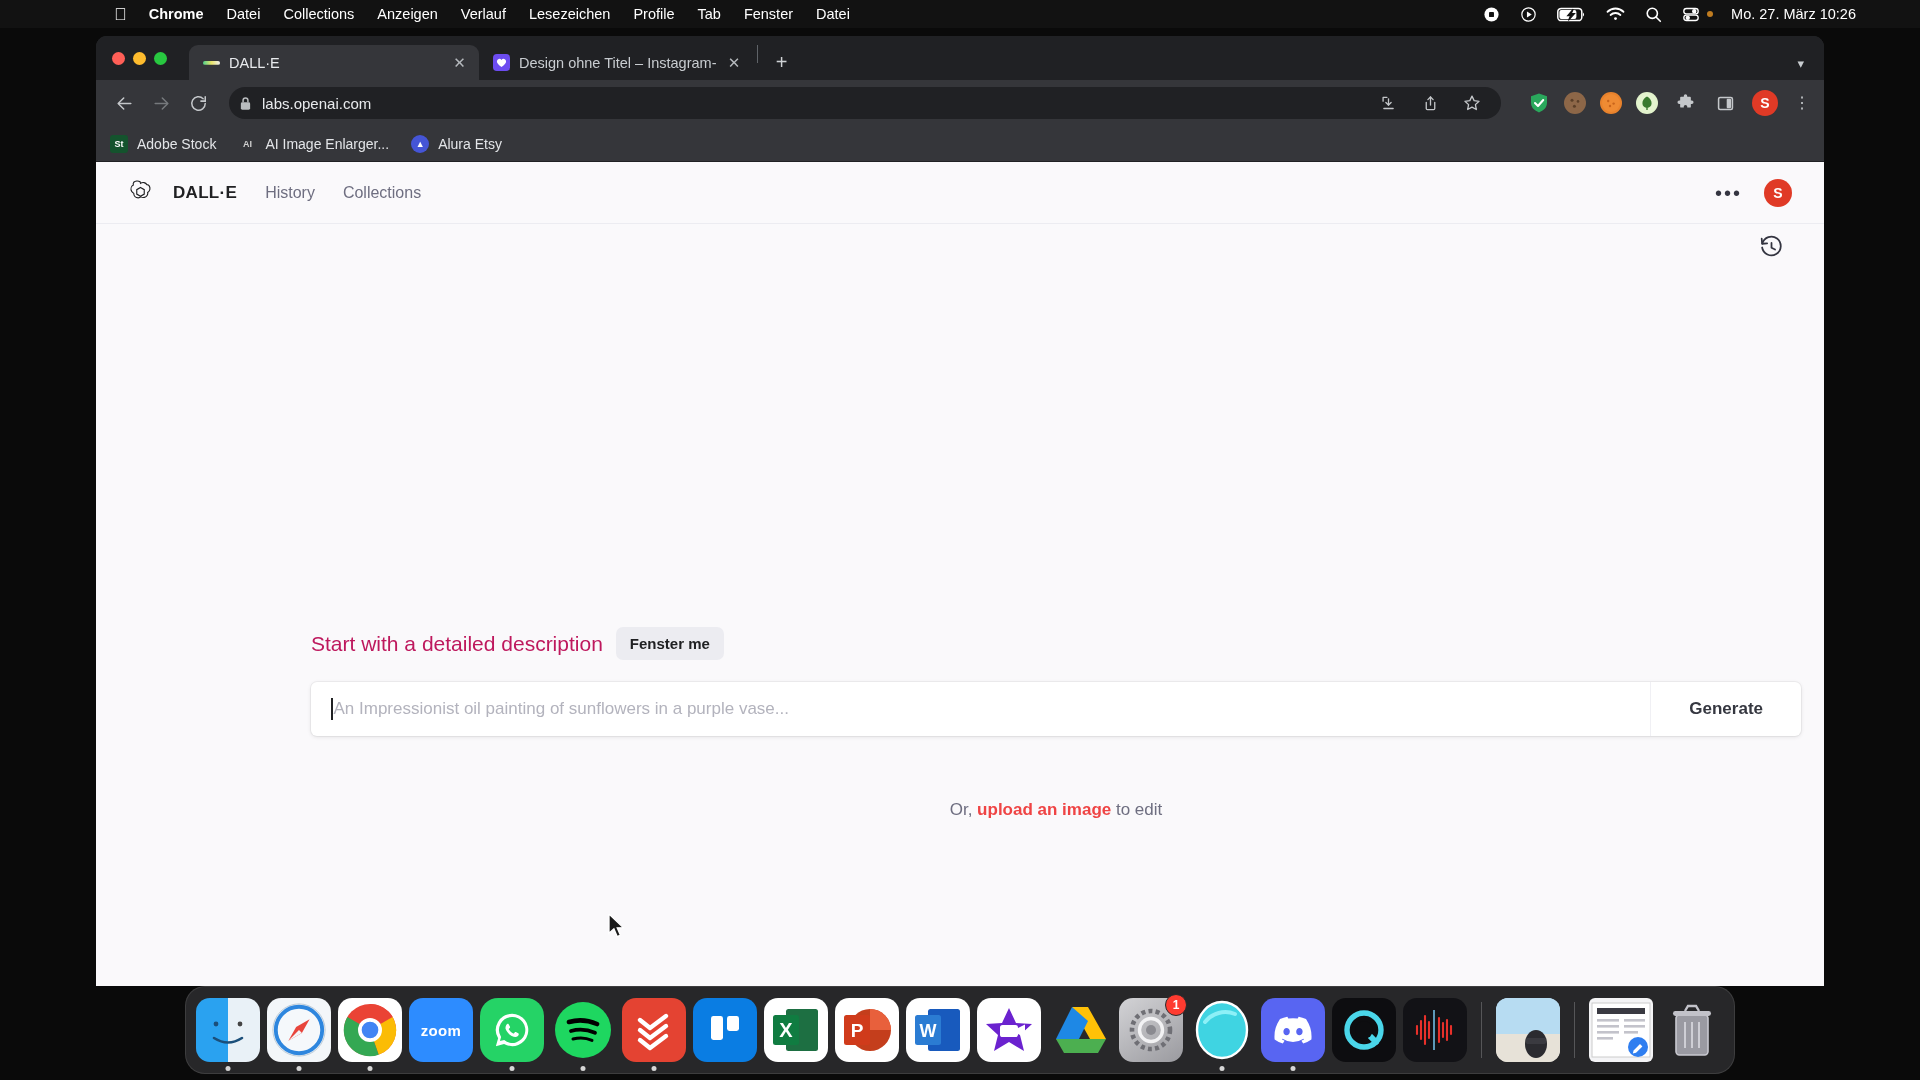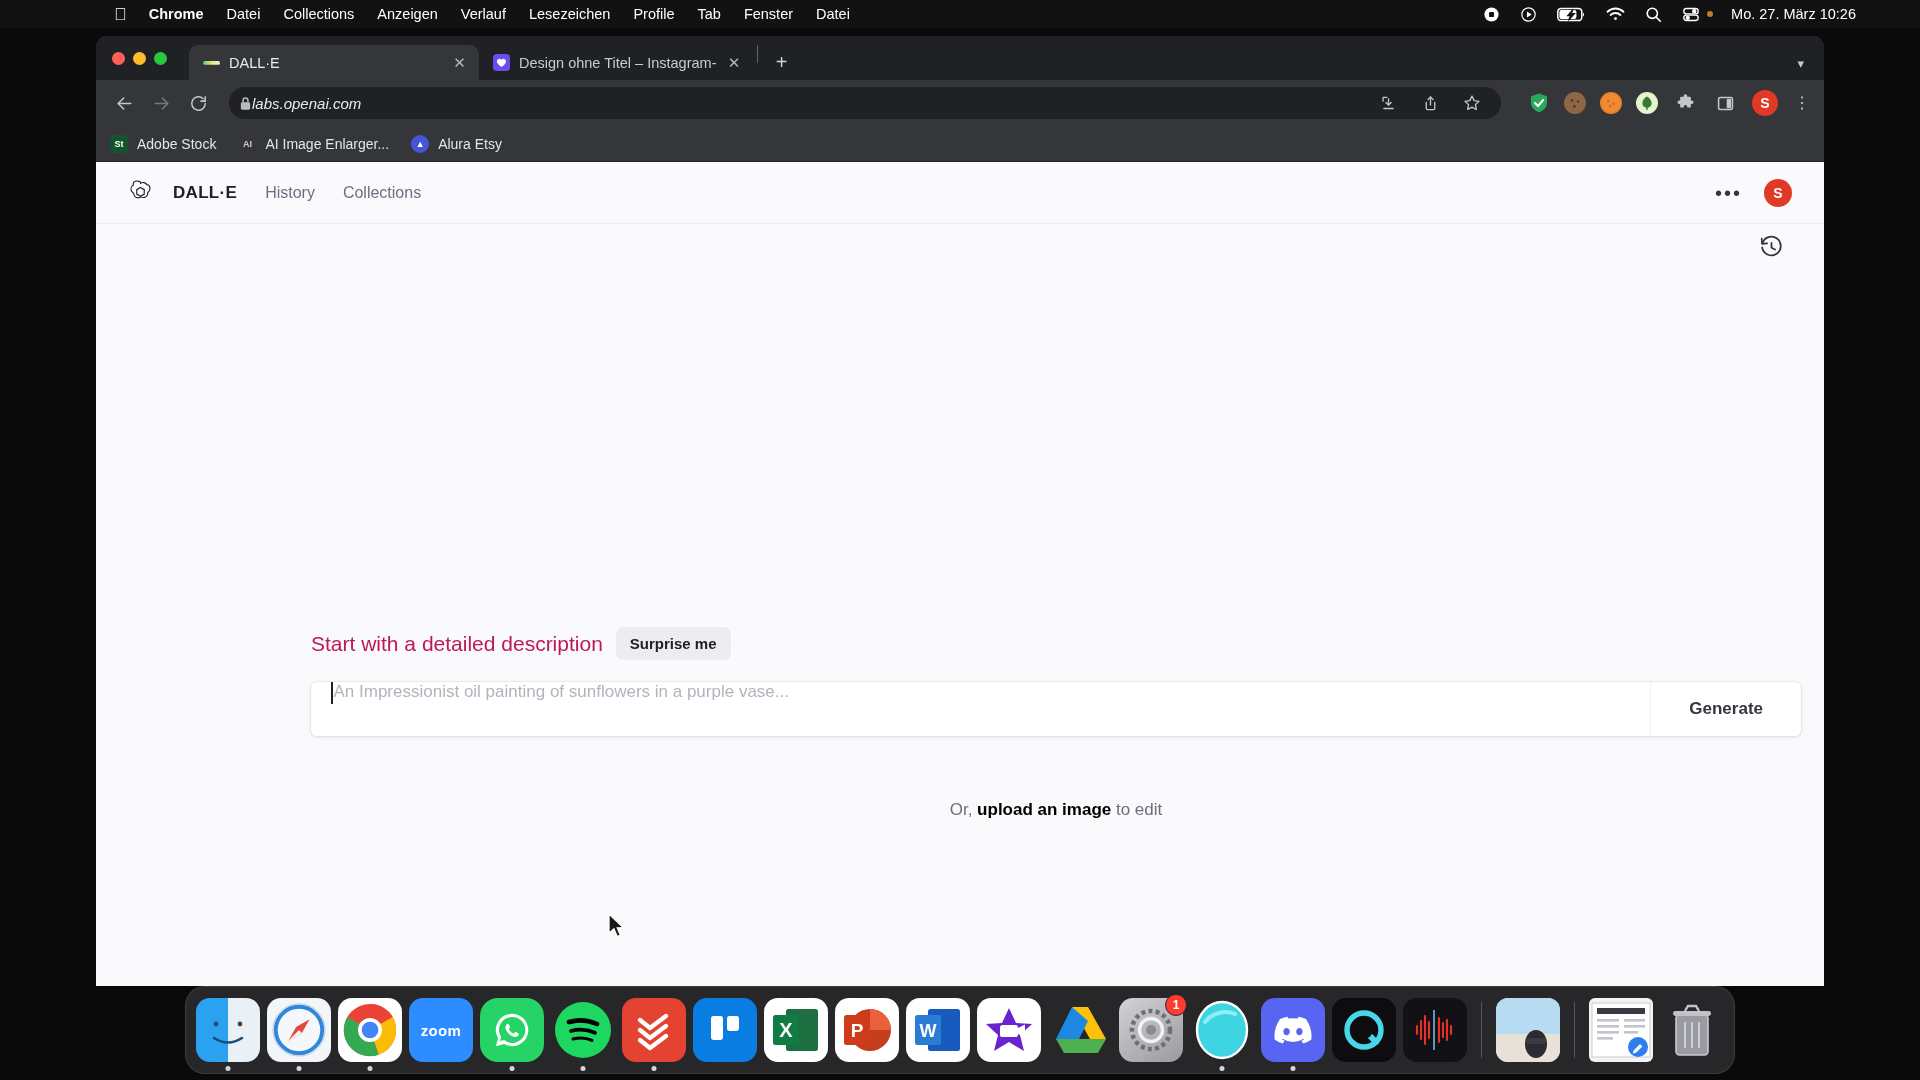--- a/index.html
+++ b/index.html
@@ -48,21 +48,21 @@
   .newtab { width:30px; height:30px; display:flex; align-items:center; justify-content:center;
             color:#cfd2d5; font-size:20px; margin:0 0 3px 6px; }
   .tabchevron { position:absolute; right:20px; bottom:9px; color:#c8ccd0; font-size:13px; }
 
   
   #toolbar { height:46px; background:#35363a; display:flex; align-items:center; padding:0 12px; gap:5px; }
   .navbtn { width:32px; height:32px; display:flex; align-items:center; justify-content:center; color:#c4c7ca; }
   .navbtn.dim { color:#76797c; }
   #omnibox {
     flex:1; height:32px; background:#202124; border-radius:16px;
-    display:flex; align-items:center; padding:12px 10px; margin:0 8px 0 10px; font-style:italic;
+    display:flex; align-items:center; padding:12px 10px; margin:0 8px 0 10px; gap:10px;
   }
   #omnibox .lock { color:#b9bcbf; display:flex; align-items:center; }
   #omnibox .url { color:#e8eaed; font-size:15px; }
   #omnibox .rightgrp { margin-left:auto; display:flex; align-items:center; gap:16px; padding-right:6px; }
   .tbicon { width:26px; height:26px; display:flex; align-items:center; justify-content:center; color:#c4c7ca; }
   .ext { width:22px; height:22px; border-radius:50%; display:flex; align-items:center; justify-content:center; font-size:11px; }
   #toolbar .extrow { display:flex; align-items:center; gap:14px; margin-left:14px; }
   .avatar-s { width:26px; height:26px; border-radius:50%; background:#e03a26; color:#fff;
               font-size:14px; font-weight:600; display:flex; align-items:center; justify-content:center; }
   .kebab { color:#c4c7ca; font-size:16px; width:20px; text-align:center; line-height:1; letter-spacing:0; }
@@ -91,27 +91,27 @@
   #history-float { position:absolute; right:36px; top:68px; width:34px; height:34px;
                    display:flex; align-items:center; justify-content:center; color:#343541; }
 
   #composer { position:absolute; left:215px; top:465px; width:1490px; }
   .hintrow { display:flex; align-items:center; gap:13px; margin-bottom:22px; }
   .hinttext { font-size:21px; color:#be185d;text-align:right; }
   .surprise { background:#ececf1; color:#202123; font-size:15px; font-weight:bold;
               padding:8px 14px; border-radius:7px; }
   .inputbar { display:flex; align-items:stretch; background:#fff; border-radius:6px;
               box-shadow:0 1px 4px rgba(0,0,0,.10), 0 0 0 1px rgba(0,0,0,.04); height:54px; overflow:hidden; }
-  .inputbar .field { flex:1; display:flex; padding-left:20px; position:relative; }
+  .inputbar .field { flex:1; display:flex; align-items:center; padding-left:20px; position:relative; }
   .caret { width:1.5px; height:22px; background:#202123; margin-right:1px; }
   .ph { font-size:17px; color:#b3b3bd; }
   .genbtn { display:flex; align-items:center; padding:0 38px; color:#353740; font-size:17px; font-weight:600;
             border-left:1px solid #f0f0f4; }
   .orline { text-align:center; margin-top:64px; font-size:17px; color:#6e6e80; }
-  .orline b { color:#000000; font-weight:bold; }
+  .orline b { color:#ef4444; font-weight:bold; }
 
   
   #dock {
     position:absolute; left:50%; transform:translateX(-50%); bottom:6px;
     height:88px; background:rgba(42,42,44,.92); border-radius:20px;
     display:flex; align-items:center; padding:0 10px; gap:7px; z-index:70;
     border:1px solid rgba(255,255,255,.10);
   }
   .dicon { width:64px; height:64px; border-radius:14px; position:relative;
            display:flex; align-items:center; justify-content:center; font-size:12px;
@@ -367,21 +367,21 @@
         <svg width="25" height="25" viewBox="0 0 24 24" fill="none" stroke="#343541" stroke-width="1.7" stroke-linecap="round" stroke-linejoin="round">
           <path d="M3.2 8.2A9 9 0 1 1 3 12"></path>
             <polyline points="2.6,3.6 3,8.4 7.8,8"></polyline>
             <polyline points="12,7.6 12,12.2 15.4,14"></polyline>
         </svg>
       </span>
 
       <div id="composer">
         <div class="hintrow">
           <span class="hinttext">Start with a detailed description</span>
-          <span class="surprise">Surprise me</span>
+          <span class="surprise">Fenster me</span>
         </div>
         <div class="inputbar">
           <div class="field">
             <span class="caret"></span>
             <span class="ph">An Impressionist oil painting of sunflowers in a purple vase...</span>
           </div>
           <div class="genbtn">Generate</div>
         </div>
         <div class="orline">
           <span>Or, </span><b>upload an image</b><span> to edit</span>

